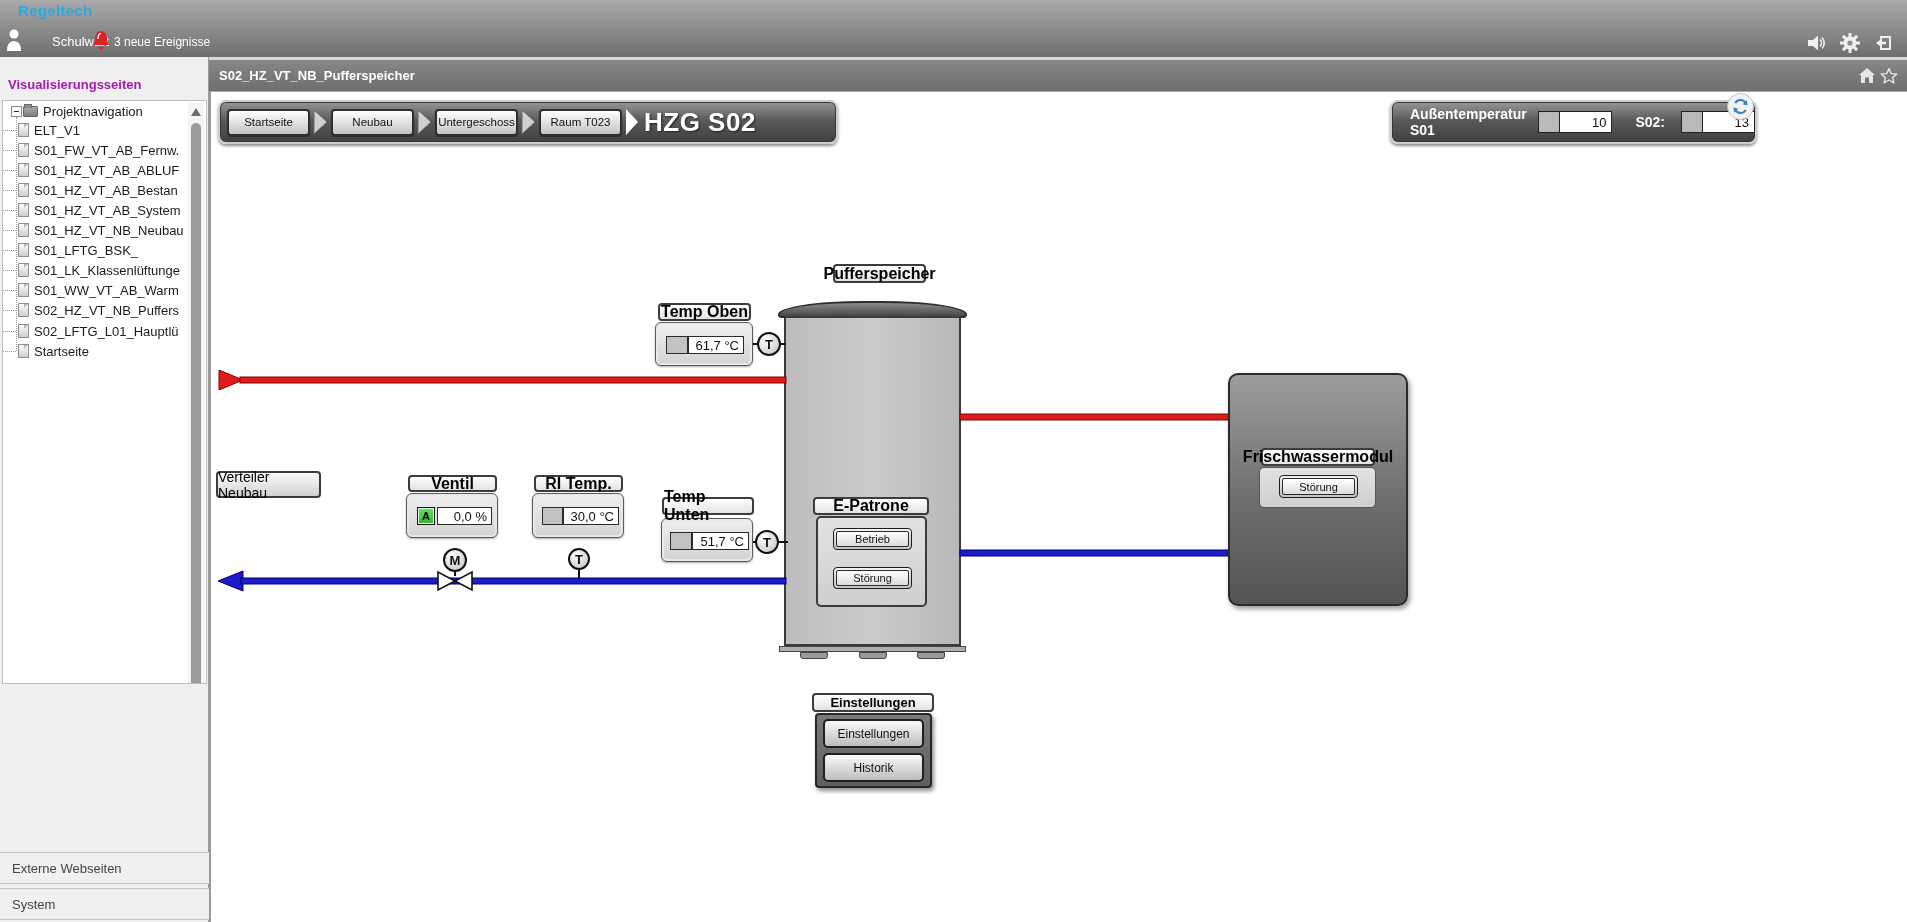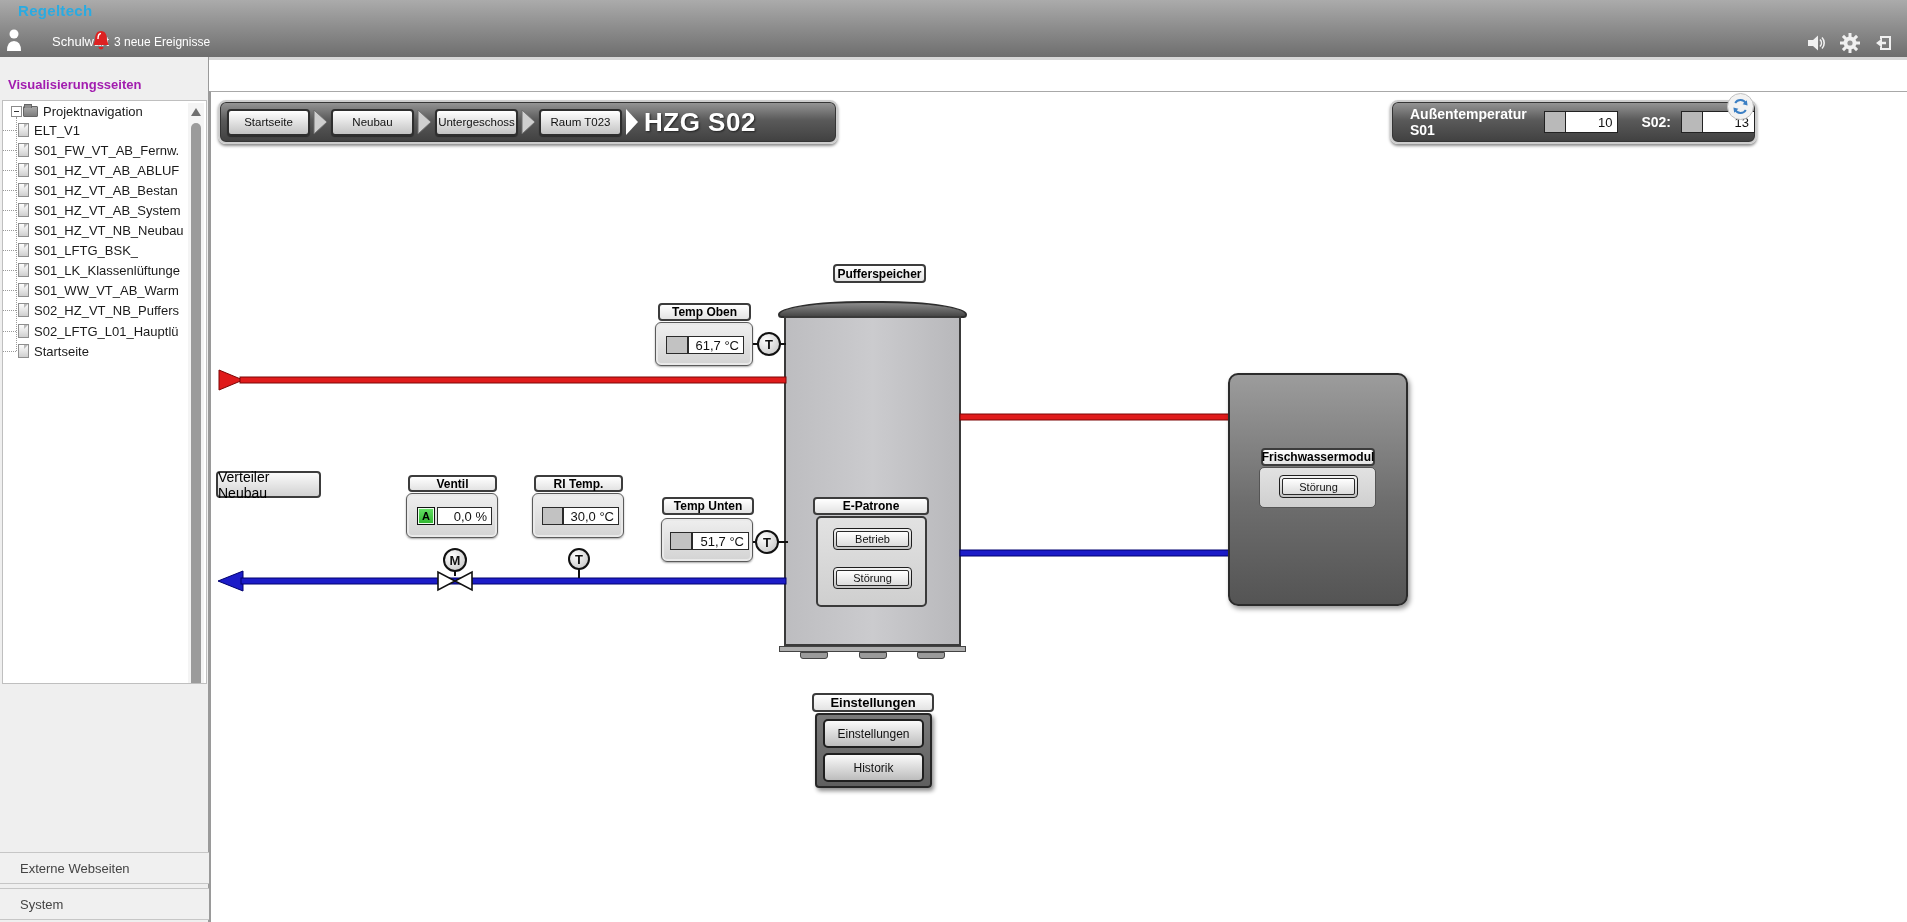--- a/index.html
+++ b/index.html
@@ -30,21 +30,21 @@
   .folder-icon { display:inline-block; width:15px; height:11px; background:linear-gradient(180deg,#a9a9a9,#7d7d7d); border:1px solid #666; border-radius:1px; position:relative; margin-right:5px; flex:none; }
   .folder-icon::before { content:""; position:absolute; left:0; top:-3px; width:6px; height:3px; background:#8d8d8d; border:1px solid #666; border-bottom:none; }
   .file-icon { display:inline-block; width:11px; height:14px; background:linear-gradient(180deg,#fdfdfd,#cfcfcf); border:1px solid #8f8f8f; margin-right:5px; flex:none; position:relative; }
   .file-icon::after { content:""; position:absolute; right:0; top:0; border-left:4px solid #bbb; border-bottom:4px solid transparent; }
   
   .vsb { position:absolute; right:2px; top:2px; width:16px; height:724px; background:#f4f4f4; }
   .vsb .arr-up, .vsb .arr-dn { position:absolute; left:3px; width:0; height:0; cursor:pointer; }
   .arr-up { top:5px; border-left:5px solid transparent; border-right:5px solid transparent; border-bottom:8px solid #6f6f6f; }
   .arr-dn { bottom:5px; border-left:5px solid transparent; border-right:5px solid transparent; border-top:8px solid #6f6f6f; }
   .vsb .thumb { position:absolute; left:3px; top:20px; width:10px; height:660px; background:#9b9b9b; border-radius:5px; cursor:grab; }
-  .sb-section { position:absolute; left:0; width:209px; height:32px; background:#f0f0f0; border-top:1px solid #c6c6c6; border-bottom:1px solid #c6c6c6; display:flex; align-items:center; padding-left:20px; font-size:13px; color:#444; cursor:pointer; }
+  .sb-section { position:absolute; left:0; width:209px; height:32px; background:#f0f0f0; border-top:1px solid #c6c6c6; border-bottom:1px solid #c6c6c6; display:flex; align-items:center; padding-left:12px; font-size:13px; color:#444; cursor:pointer; }
 
   
   .tab-strip { position:absolute; left:209px; top:57px; width:1698px; height:3px; background:#d8d8d8; z-index:3; }
   .tabbar { position:absolute; left:209px; top:60px; width:1698px; height:31px;
     background:linear-gradient(180deg,#868686,#6f6f6f); display:flex; align-items:center; z-index:3; }
   .tab-title { margin-left:10px; color:#fff; font-size:13px; font-weight:bold; }
   .tab-ico { position:absolute; top:7px; width:18px; height:18px; cursor:pointer; }
 
   
   .canvas { position:absolute; left:209px; top:91px; width:1698px; height:831px; background:#fff; border-top:1px solid #a8a8a8; border-left:2px solid #9a9a9a; z-index:1; }
@@ -62,21 +62,21 @@
   .st-label { color:#fff; font-weight:bold; font-size:14px; }
   .val-box { display:flex; height:22px; flex:none; }
   .val-gray { width:22px; height:22px; background:#b9b9b9; border:1px solid #222; }
   .val-white { width:52px; height:22px; background:#fff; border:1px solid #222; border-left:none; font-size:13px; color:#111; display:flex; align-items:center; justify-content:flex-end; padding-right:5px; }
   .refresh-btn { position:absolute; left:1727px; top:93px; width:27px; height:27px; border-radius:50%;
     background:#f2f2f2; border:1px solid #c0c0c0; z-index:7; display:flex; align-items:center; justify-content:center; cursor:pointer; }
 
   
   .d { position:absolute; z-index:6; }
   .label-box { background:linear-gradient(180deg,#ffffff,#e3e3e3); border:2px solid #3c3c3c; border-radius:4px;
-    display:flex; align-items:center; justify-content:center; font-size:12px; font-weight:bold; color:#000; z-index:7; }
+    display:flex; align-items:center; justify-content:center; font-size:16px; font-weight:bold; color:#000; z-index:7; }
   .display-panel { background:linear-gradient(180deg,#efefef,#d3d3d3); border:1px solid #5a5a5a; border-radius:6px;
     box-shadow:inset 0 0 0 2px #e9e9e9, 0 1px 2px rgba(0,0,0,.35); z-index:6; }
   .seg-gray { position:absolute; background:#c2c2c2; border:1px solid #2a2a2a; }
   .seg-white { position:absolute; background:#fff; border:1px solid #2a2a2a; font-size:13px; color:#111;
     display:flex; align-items:center; justify-content:flex-end; padding-right:4px; }
   .seg-green { position:absolute; background:linear-gradient(180deg,#66e066,#2eb52e); border:1px solid #111;
     box-shadow:inset 0 0 0 1px #eaffea; font-size:11px; font-weight:bold; color:#000; display:flex; align-items:center; justify-content:center; }
   .sensor { position:absolute; border-radius:50%; background:radial-gradient(circle at 35% 30%, #ffffff, #c0c0c0);
     border:2px solid #111; display:flex; align-items:center; justify-content:center; font-size:13px; font-weight:bold; color:#111; z-index:7; }
   .tank-body { position:absolute; left:784px; top:316px; width:177px; height:330px;
@@ -214,20 +214,29 @@
     </div>
     <div class="sb-section" style="top:795px">
         <span>Externe Webseiten</span>
       </div>
     <div class="sb-section" style="top:831px">
         <span>System</span>
       </div>
   </div>
 
   <div class="tab-strip"></div>
+  <div class="tabbar">
+    <span class="tab-title">S02_HZ_VT_NB_Pufferspeicher</span>
+    <svg class="tab-ico" style="left:1649px" viewBox="0 0 18 18">
+      <polygon points="9,1 17,8 15,8 15,16 11,16 11,10.5 7,10.5 7,16 3,16 3,8 1,8" fill="#e4e4e4"></polygon>
+    </svg>
+    <svg class="tab-ico" style="left:1671px" viewBox="0 0 18 18">
+      <polygon points="9,1.5 11.2,6.6 16.8,7 12.6,10.6 13.9,16 9,13 4.1,16 5.4,10.6 1.2,7 6.8,6.6" fill="none" stroke="#e4e4e4" stroke-width="1.4" stroke-linejoin="round"></polygon>
+    </svg>
+  </div>
 
   <div class="canvas"></div>
 
   <div class="dark-bar" id="crumbbar">
     <div class="crumb-btn">Startseite</div>
     <svg class="crumb-sep" width="15" height="26" viewBox="0 0 15 26">
         <polygon points="1,1 14,13 1,25" fill="#cfcfcf" stroke="#6d6d6d"></polygon>
       </svg>
     <div class="crumb-btn">Neubau</div>
     <svg class="crumb-sep" width="15" height="26" viewBox="0 0 15 26">
@@ -244,21 +253,21 @@
     <div class="crumb-cur">HZG S02</div>
   </div>
 
   <div class="dark-bar" id="statusbar">
     <span class="st-label" style="margin-left:10px">Außentemperatur S01</span>
     <span class="val-box" style="margin-left:3px">
       <span class="val-gray"></span>
       <span class="val-white">10</span>
     </span>
     <span class="st-label" style="margin-left:23px">S02:</span>
-    <span class="val-box" style="margin-left:10px">
+    <span class="val-box" style="margin-left:16px">
       <span class="val-gray"></span>
       <span class="val-white">13</span>
     </span>
   </div>
   <div class="refresh-btn">
     <svg width="19" height="19" viewBox="0 0 19 19">
       <path d="M4.2 6 A6 6 0 0 1 14.8 6.4" fill="none" stroke="#3B7FC4" stroke-width="2"></path>
       <polygon points="15.8,3.2 16.6,8.4 11.6,7.2" fill="#3B7FC4"></polygon>
       <path d="M14.8 13 A6 6 0 0 1 4.2 12.6" fill="none" stroke="#3B7FC4" stroke-width="2"></path>
       <polygon points="3.2,15.8 2.4,10.6 7.4,11.8" fill="#3B7FC4"></polygon>

